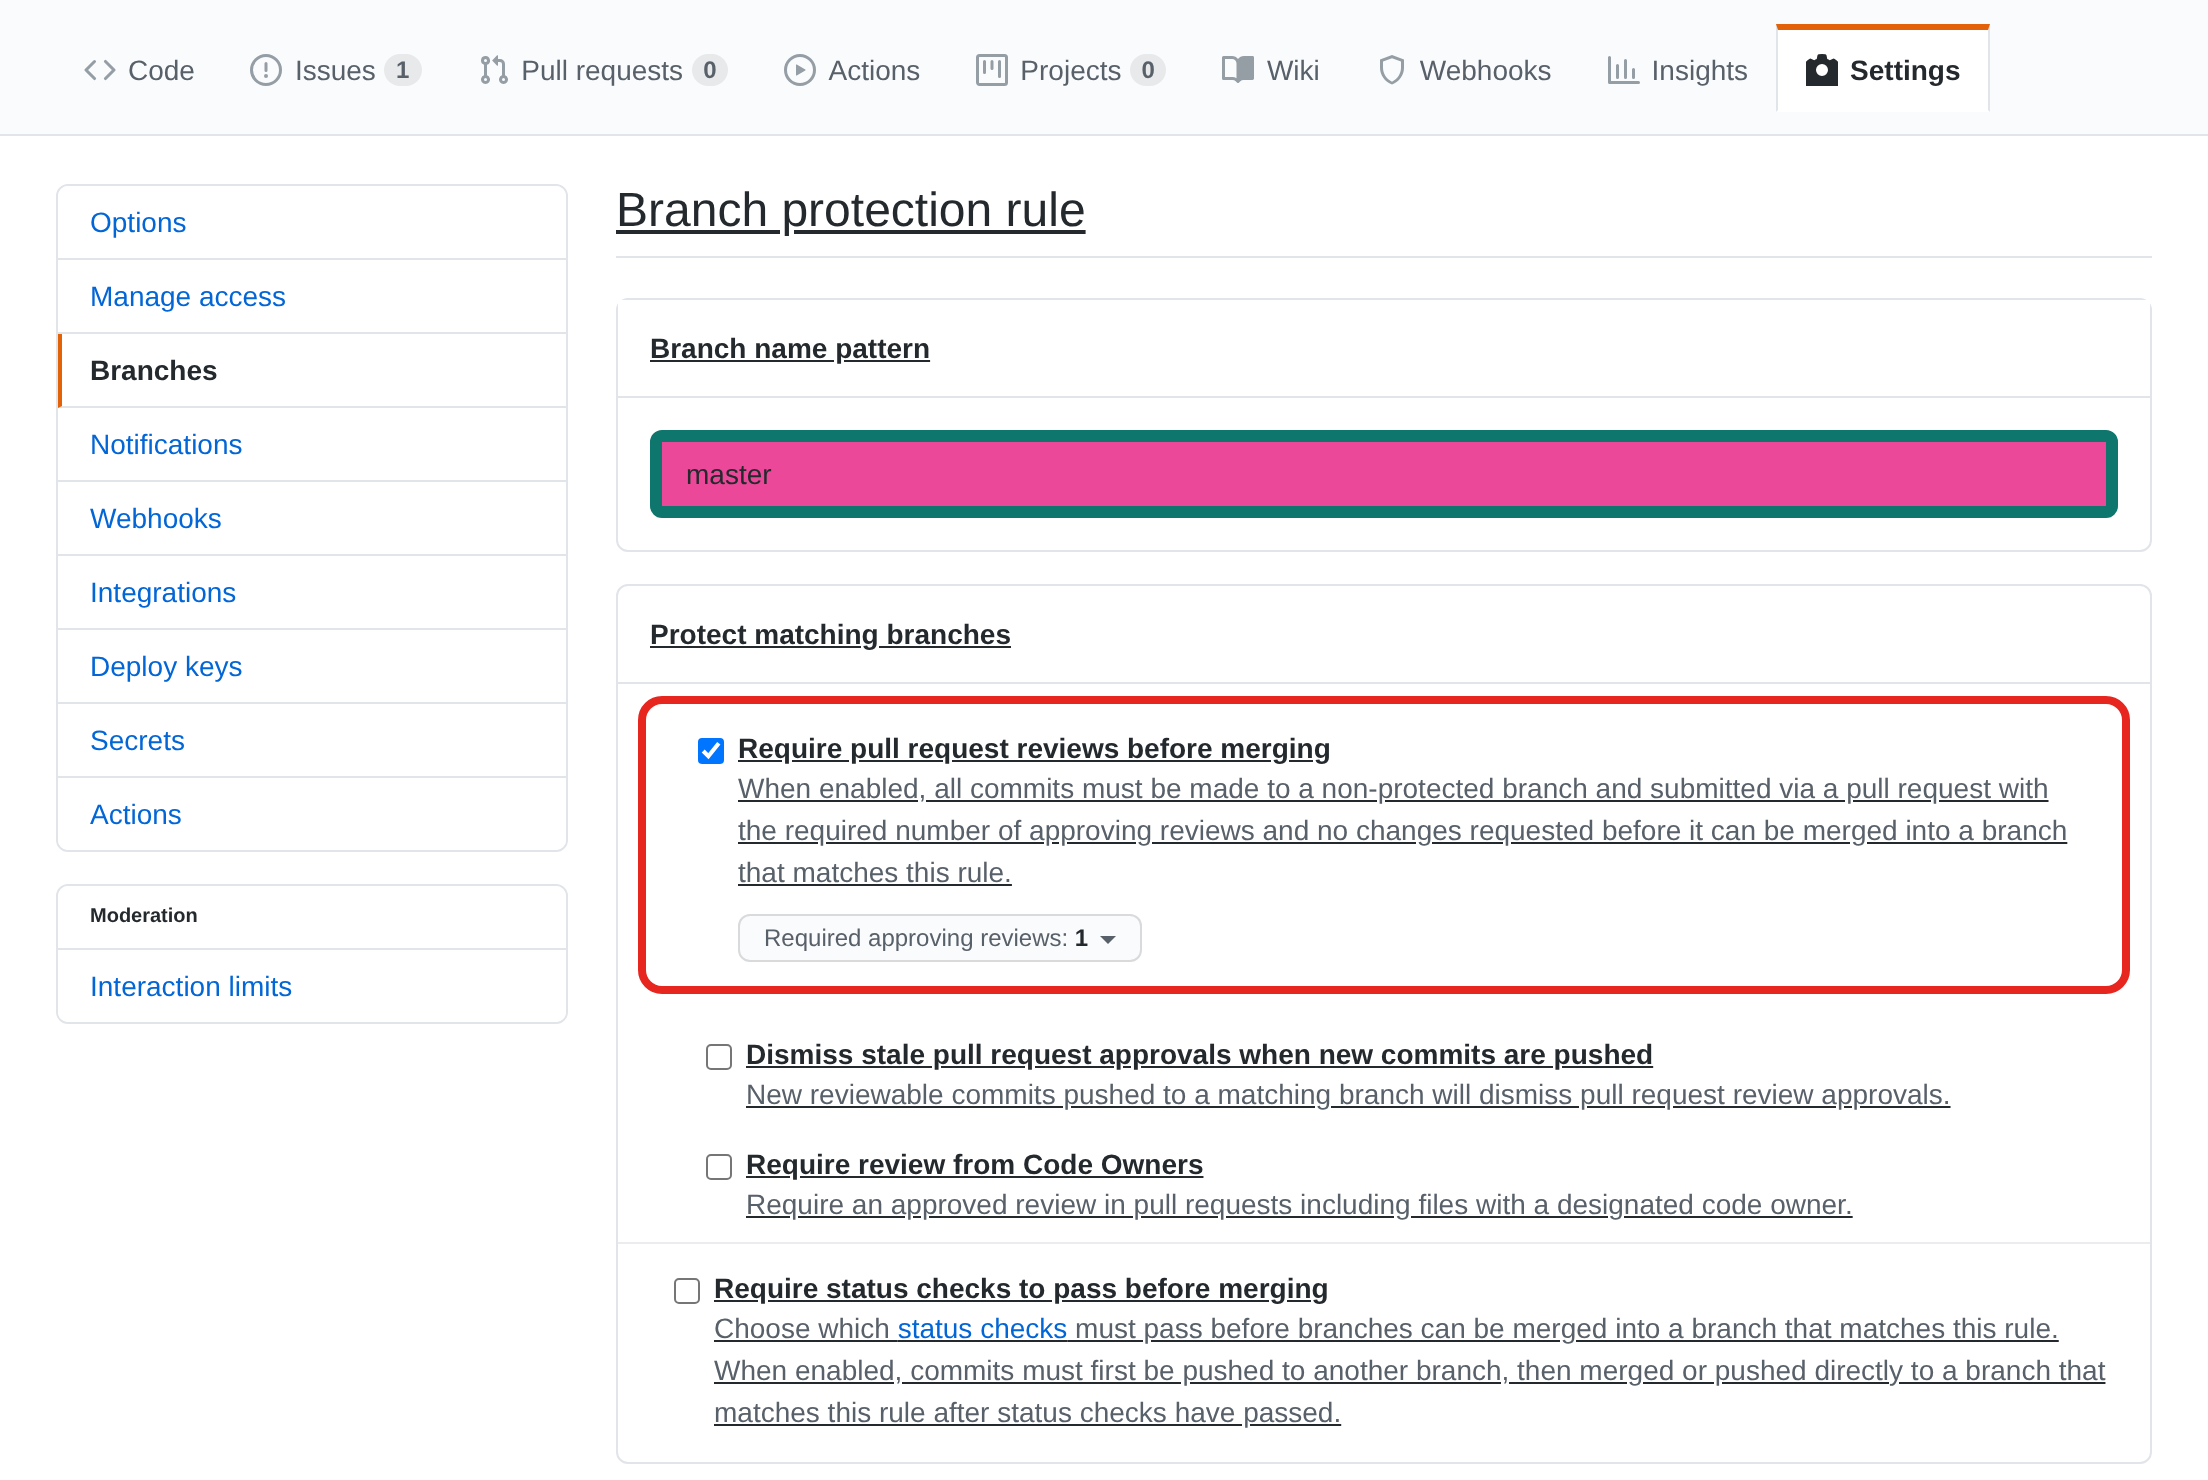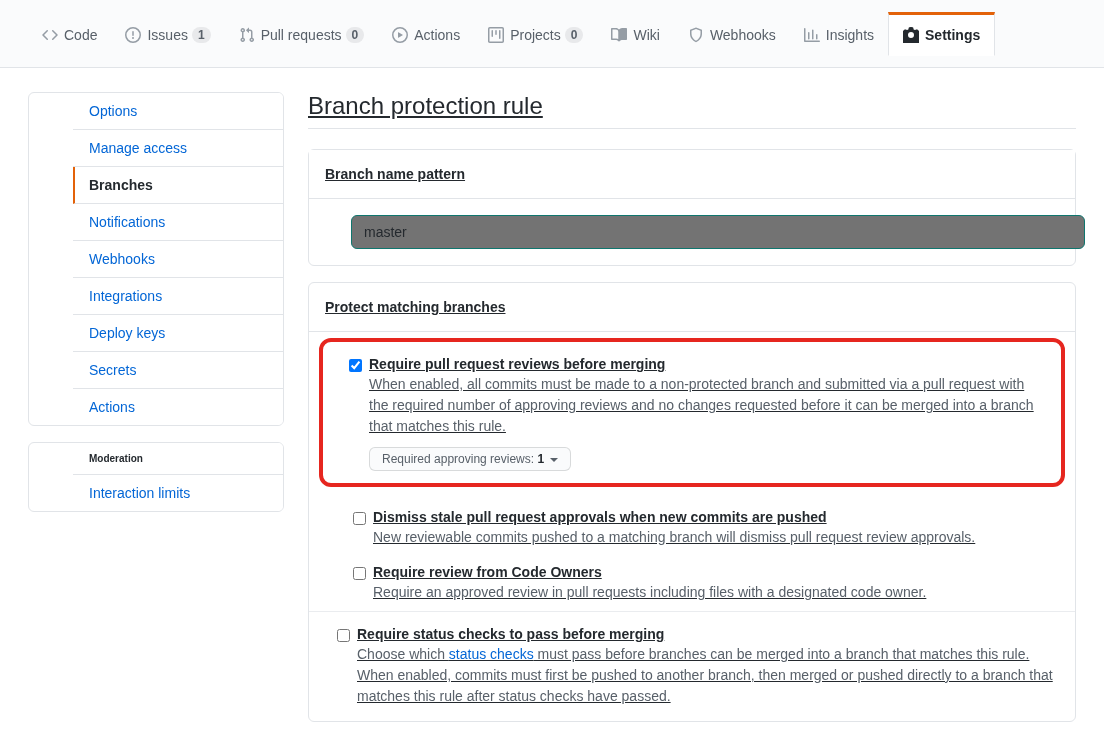--- a/index.html
+++ b/index.html
@@ -6,31 +6,31 @@
 body { font-family: -apple-system, BlinkMacSystemFont, "Segoe UI", Helvetica, Arial, sans-serif; font-size: 14px; color: #24292e; background: #fff; }
 .topnav { border-bottom: 1px solid #e1e4e8; background: #fafbfc; }
 .topnav-inner { max-width: 1080px; margin: 0 auto; display: flex; padding: 12px 16px; }
 .topnav-item { display: flex; align-items: center; padding: 12px 14px; color: #586069; font-size: 14px; cursor: pointer; border-top: 3px solid transparent; border-bottom: 1px solid transparent; margin-bottom: -1px; }
 .topnav-item .icon { margin-right: 6px; fill: #959da5; }
 .topnav-item.active { background: #fff; border-top: 3px solid #e36209; border-left: 1px solid #e1e4e8; border-right: 1px solid #e1e4e8; border-bottom: 1px solid #fff; color: #24292e; font-weight: 600; }
 .topnav-item.active .icon { fill: #24292e; }
 .counter { background: rgba(27,31,35,0.08); border-radius: 20px; padding: 1px 6px; font-size: 12px; font-weight: 600; color: #586069; margin-left: 4px; min-width: 18px; text-align: center; display: inline-block; }
 .main { max-width: 1080px; margin: 0 auto; padding: 24px 16px; display: flex; gap: 24px; }
 .sidebar { width: 256px; flex-shrink: 0; }
-.menu { border: 1px solid #e1e4e8; border-radius: 6px; overflow: hidden; margin-bottom: 16px; padding-left: 44px; }
+.menu { border: 1px solid #e1e4e8; border-radius: 6px; overflow: hidden; margin-bottom: 16px; }
 .menu-item { display: block; padding: 10px 16px; color: #0366d6; border-bottom: 1px solid #e1e4e8; cursor: pointer; background: #fff; }
 .menu-item:last-child { border-bottom: none; }
 .menu-item.active { background: #fff; color: #24292e; font-weight: 600; border-left: 2px solid #e36209; padding-left: 14px; cursor: default; }
 .menu-heading { padding: 10px 16px; font-size: 10px; font-weight: 600; color: #24292e; background: #fff; border-bottom: 1px solid #e1e4e8; }
 .content { flex: 1; min-width: 0; text-decoration: underline; }
 .page-title { font-size: 24px; font-weight: 400; padding-bottom: 8px; border-bottom: 1px solid #e1e4e8; margin-bottom: 20px; }
 .box { border: 1px solid #e1e4e8; border-radius: 6px; background: #fff; margin-bottom: 16px; }
 .box-header { padding: 16px; font-weight: 600; font-size: 14px; background: #fff; border-bottom: 1px solid #e1e4e8; }
 .box-body { padding: 16px; }
-.input { width: 100%; padding: 6px 12px; font-size: 14px; border: 1px solid #0f766e; border-radius: 6px; background: #737373; color: #24292e; line-height: 20px; margin-left: 26px; }
+.input { width: 100%; padding: 6px 12px; font-size: 14px; border: 6px solid #0f766e; border-radius: 6px; background: #ec4899; color: #24292e; line-height: 20px; }
 .section-header { padding: 16px; font-weight: 600; border-bottom: 1px solid #e1e4e8; }
 .form-checkbox { position: relative; padding: 14px 16px 14px 48px; border-bottom: 1px solid #eaecef; }
 .form-checkbox:last-child { border-bottom: none; }
 .form-checkbox input[type=checkbox] { position: absolute; left: 28px; top: 17px; }
 .form-checkbox .label { font-weight: 600; display: block; margin-bottom: 2px; }
 .form-checkbox .note { color: #586069; font-size: 14px; line-height: 1.5; }
 .form-checkbox .note a { color: #0366d6; text-decoration: none; }
 .highlight-box { border: 4px solid #e6261f; border-radius: 12px; margin: 6px 10px 10px 10px; padding: 10px 6px 12px 6px; }
 .highlight-box .form-checkbox { border-bottom: none; padding-top: 4px; padding-bottom: 0; padding-left: 40px; }
 .highlight-box .form-checkbox input[type=checkbox] { left: 20px; top: 7px; }

